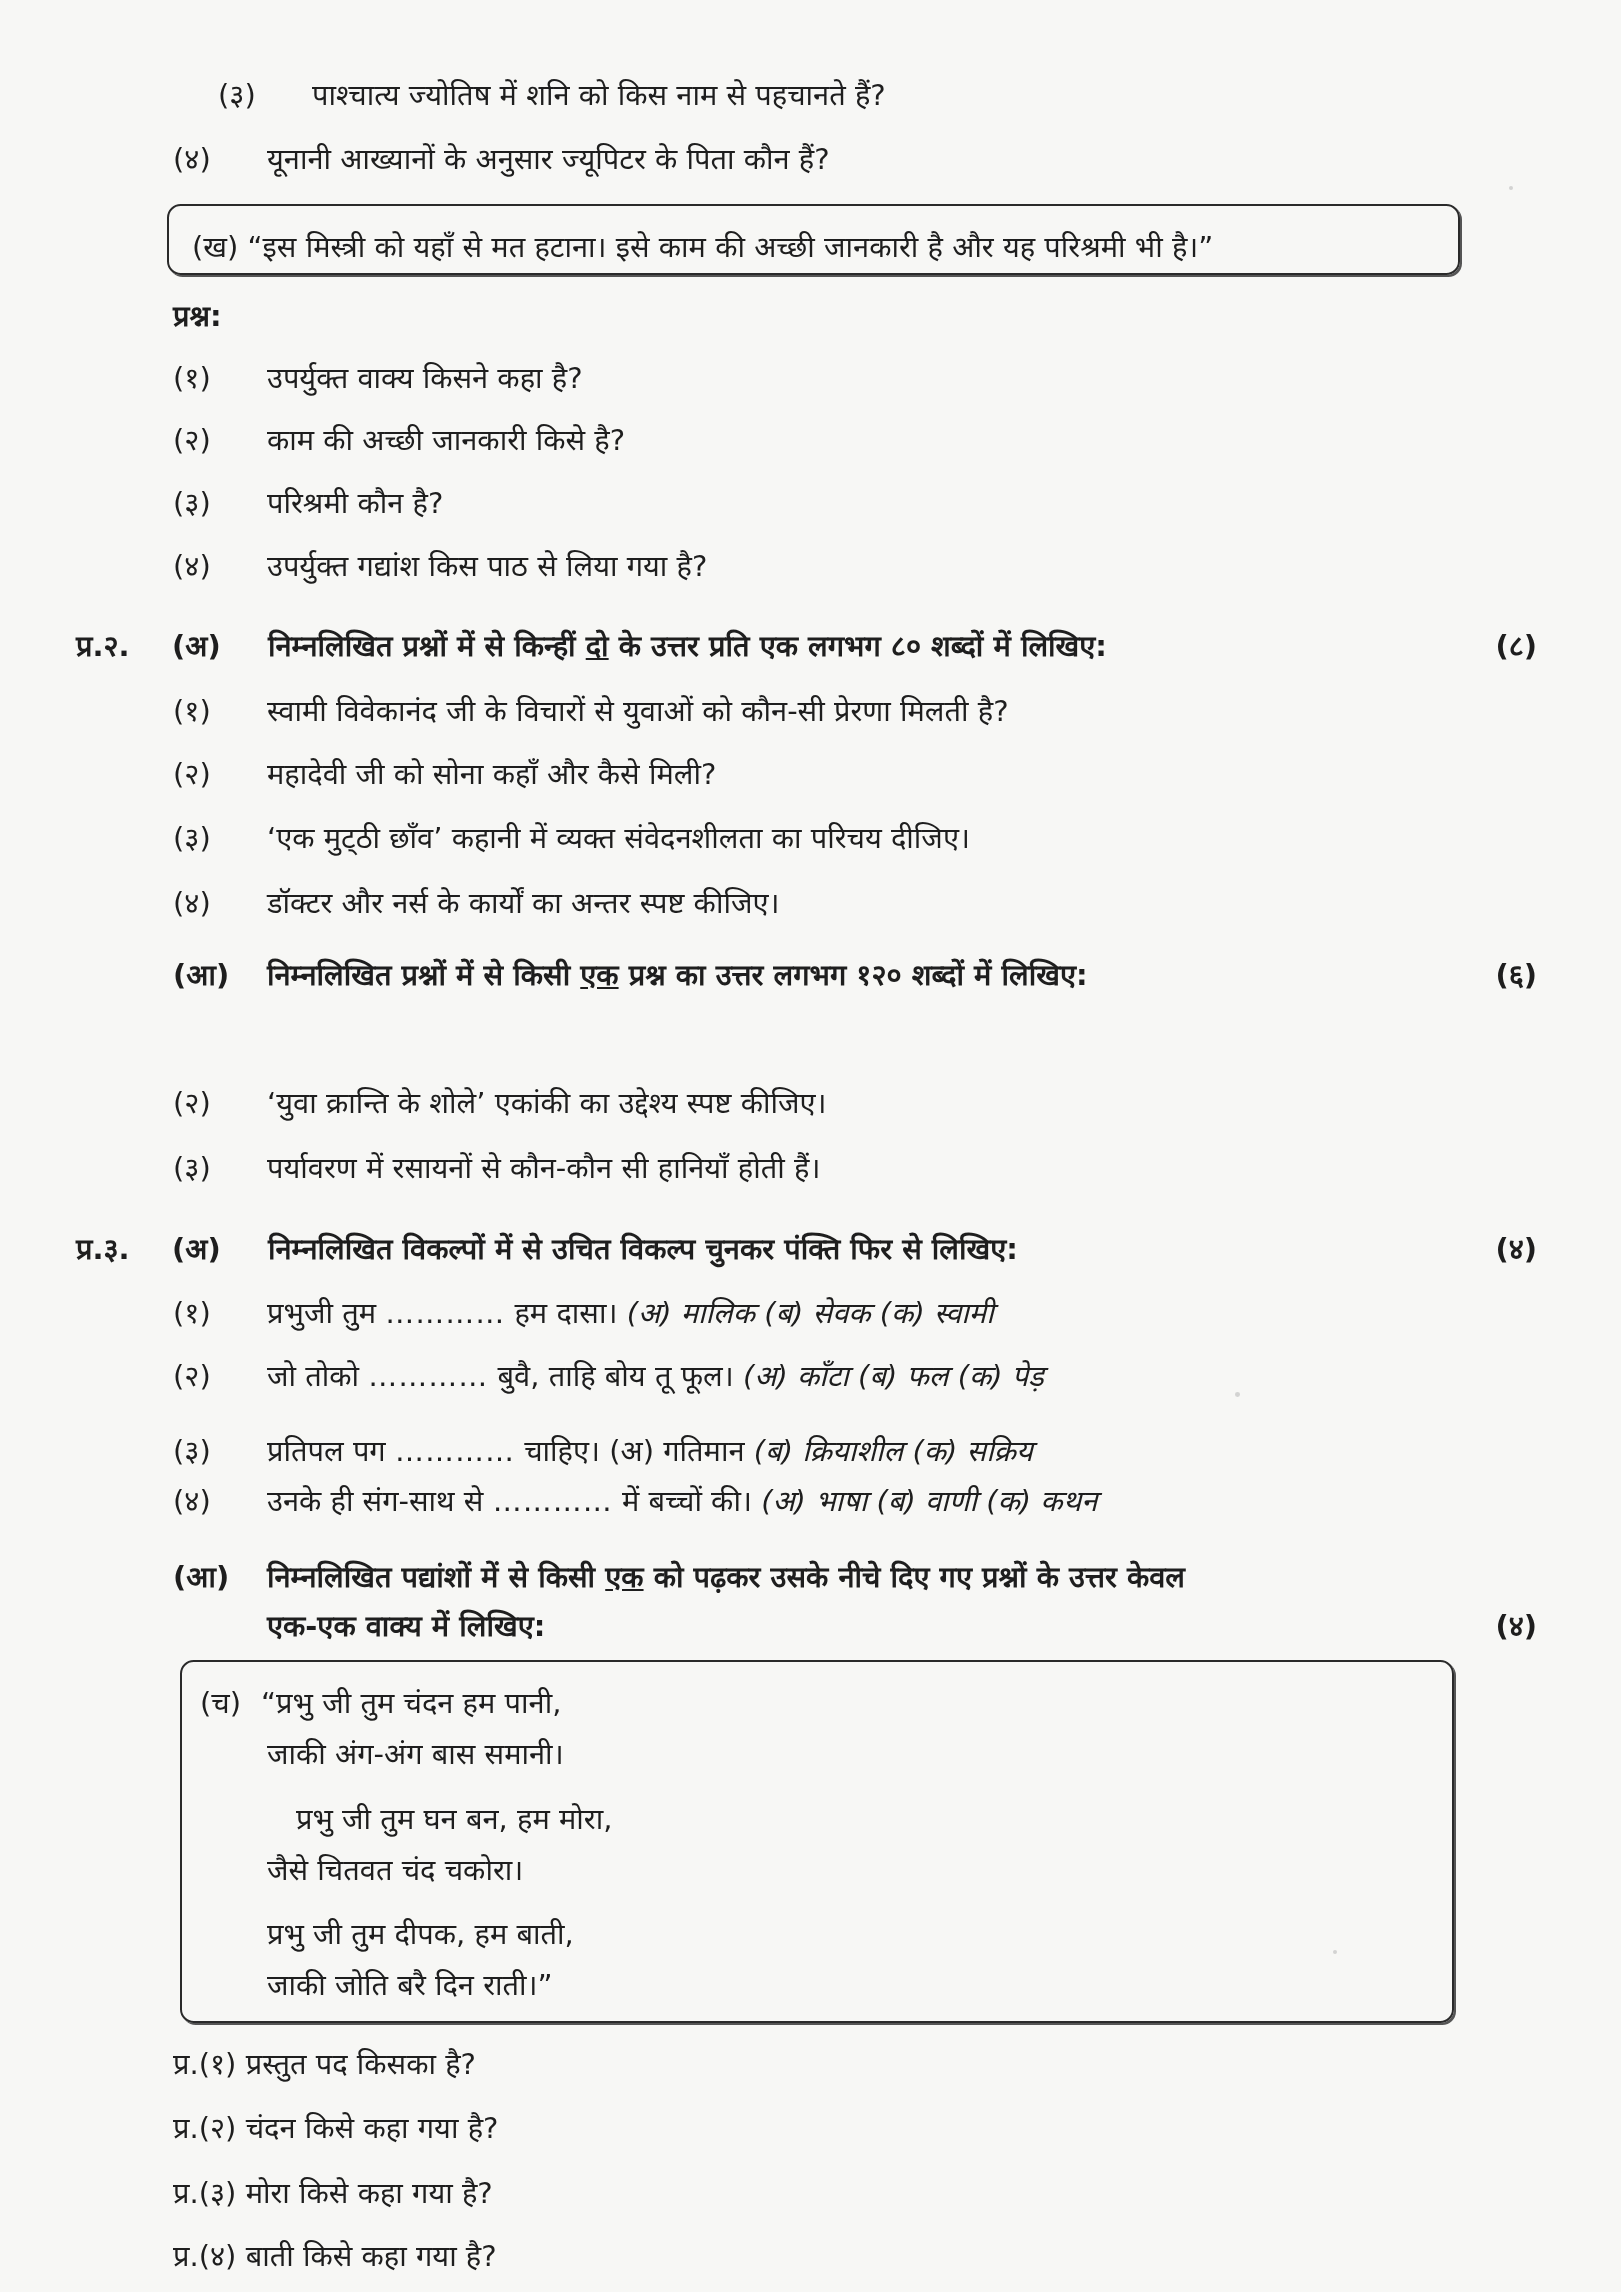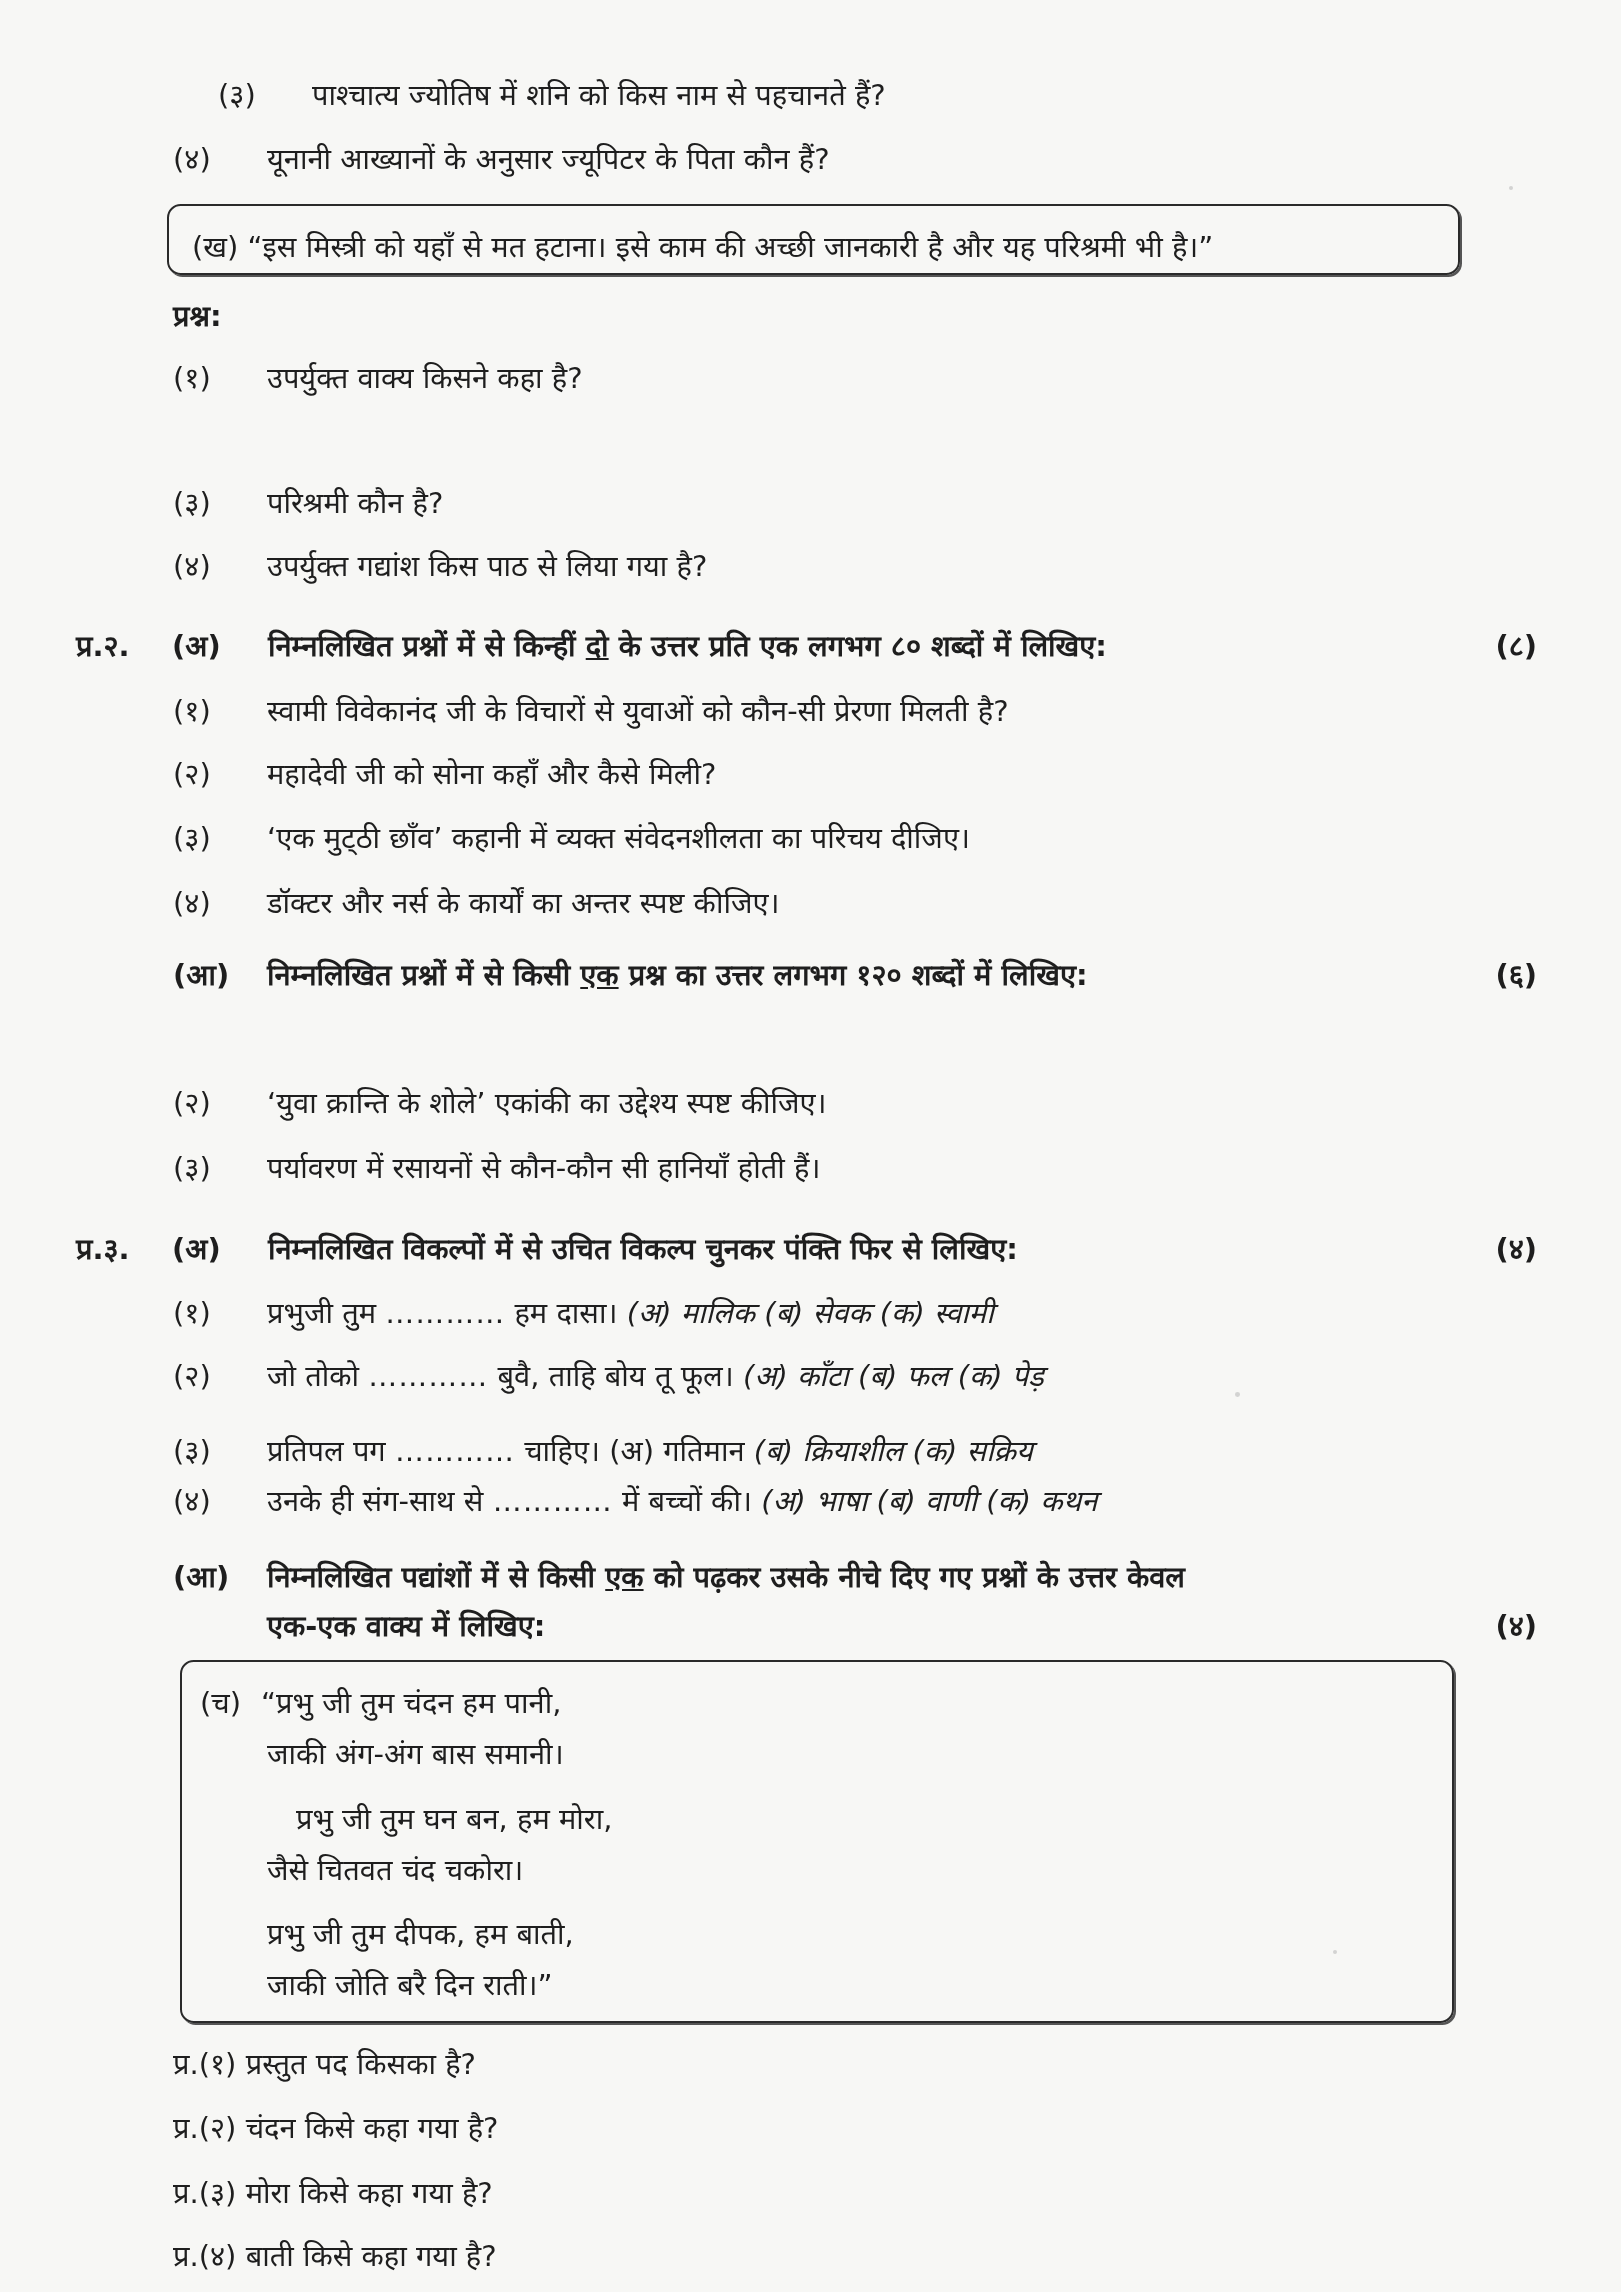--- a/index.html
+++ b/index.html
@@ -41,20 +41,23 @@
   <div class="box" style="left:167px; top:204px; width:1289px; height:67px;"></div>
   <div class="line" style="left:192px; top:218px;margin-top:10px;">
     <span>(ख)</span>
     <span>“इस मिस्त्री को यहाँ से मत हटाना। इसे काम की अच्छी जानकारी है और यह परिश्रमी भी है।”</span>
   </div>
 
   <div class="line bold" style="left:173px; top:297px;">प्रश्न:</div>
 
   <div class="line" style="left:173px; top:359px;">
     <span class="num">(१)</span><span>उपर्युक्त वाक्य किसने कहा है?</span>
+  </div>
+  <div class="line" style="left:173px; top:421px;">
+    <span class="num">(२)</span><span>काम की अच्छी जानकारी किसे है?</span>
   </div>
   <div class="line" style="left:173px; top:484px;">
     <span class="num">(३)</span><span>परिश्रमी कौन है?</span>
   </div>
   <div class="line" style="left:173px; top:547px;">
     <span class="num">(४)</span><span>उपर्युक्त गद्यांश किस पाठ से लिया गया है?</span>
   </div>
 
   <div class="line bold" style="left:76px; top:627px;">
     <span style="display:inline-block;width:96px;">प्र.२.</span><span style="display:inline-block;width:96px;">(अ)</span><span>निम्नलिखित प्रश्नों में से किन्हीं </span><span class="u">दो</span><span> के उत्तर प्रति एक लगभग ८० शब्दों में लिखिए:</span>

